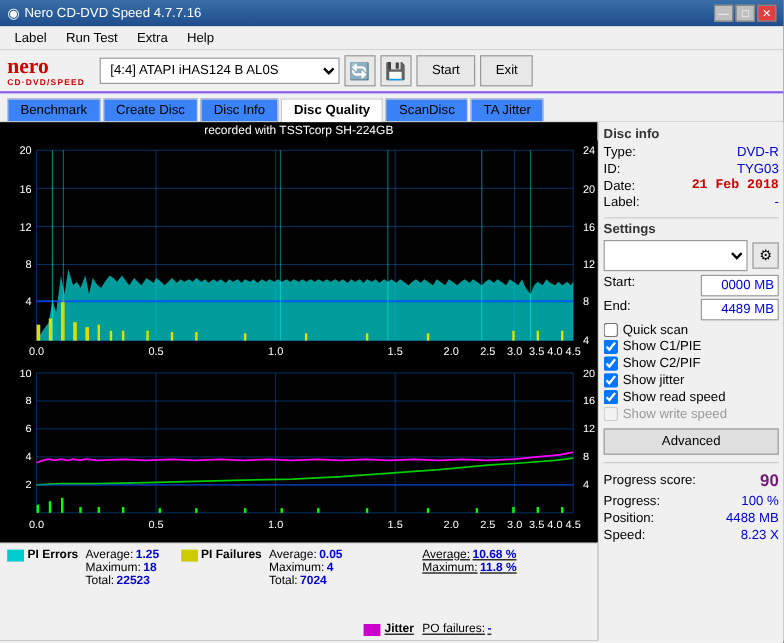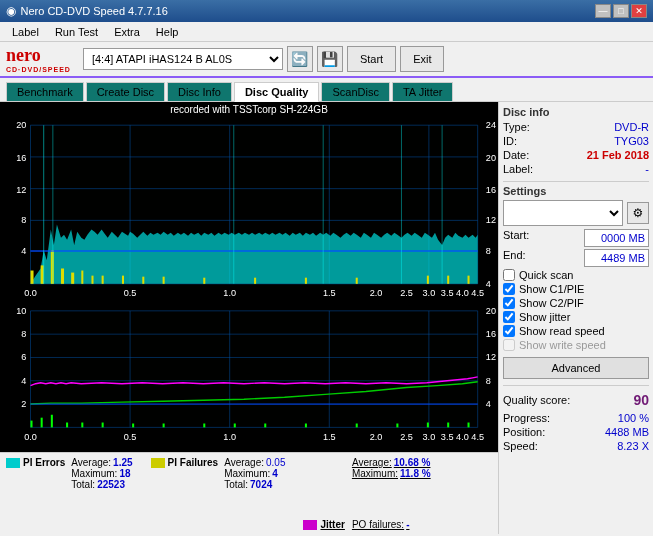--- a/index.html
+++ b/index.html
@@ -20,33 +20,33 @@
     .toolbar { background: #f0f0f0; height: 36px; display: flex; align-items: center; padding: 0 6px; gap: 4px; border-bottom: 2px solid #8b5cf6; }
     .nero-logo { display: flex; align-items: center; margin-right: 8px; }
     .nero-logo-text { font-size: 18px; font-weight: bold; color: #cc0000; font-family: serif; }
     .nero-subtitle { font-size: 7px; color: #cc0000; font-weight: bold; letter-spacing: 1px; }
     .toolbar-select { height: 22px; font-size: 11px; background: white; border: 1px solid #999; padding: 0 4px; min-width: 200px; }
     .toolbar-icon-btn { width: 26px; height: 26px; background: #e8e8e8; border: 1px solid #999; display: flex; align-items: center; justify-content: center; cursor: pointer; font-size: 14px; }
     .toolbar-btn { height: 26px; padding: 0 12px; background: #e8e8e8; border: 1px solid #999; cursor: pointer; font-size: 11px; }
     
     
     .tabs { display: flex; background: #f0f0f0; padding: 4px 6px 0; border-bottom: 1px solid #ccc; gap: 2px; }
-    .tab { padding: 3px 10px; border: 1px solid #ccc; border-bottom: none; background: #0f766e; cursor: pointer; font-size: 11px; }
+    .tab { padding: 3px 10px; border: 1px solid #ccc; border-bottom: none; background: #3b82f6; cursor: pointer; font-size: 11px; }
     .tab.active { background: white; font-weight: bold; border-bottom: 1px solid white; margin-bottom: -1px; }
     
     
     .main { display: flex; background: white; height: calc(536px - 22px - 20px - 36px - 26px); }
     
     
     .right-panel { width: 155px; background: #f0f0f0; border-left: 1px solid #ccc; padding: 4px; font-size: 11px; overflow-y: auto; }
     .panel-section { margin-bottom: 6px; }
     .panel-title { font-weight: bold; font-size: 11px; color: #333; margin-bottom: 3px; }
     .panel-row { display: flex; justify-content: space-between; margin-bottom: 2px; font-size: 11px; }
     .panel-value { color: #0000cc; }
-    .panel-date { color: #cc0000; font-weight: bold; }
+    .panel-date { color: #cc0000; font-weight: bold; font-family: Liberation Mono, monospace; }
     
     .settings-row { display: flex; align-items: center; gap: 4px; margin-bottom: 3px; }
     .settings-select { height: 22px; font-size: 11px; border: 1px solid #999; background: white; padding: 12px 2px; flex: 1; }
     .settings-icon-btn { width: 22px; height: 22px; background: #e8e8e8; border: 1px solid #999; display: flex; align-items: center; justify-content: center; cursor: pointer; font-size: 12px; }
     
     .input-field { width: 65px; height: 18px; font-size: 11px; border: 1px solid #999; padding: 0 3px; text-align: right; color: #0000cc; }
     
     .checkbox-row { display: flex; align-items: center; gap: 4px; margin-bottom: 2px; font-size: 11px; }
     .checkbox-row input { width: 12px; height: 12px; }
     
@@ -294,21 +294,21 @@
       </div>
 
       <div style="display:flex; align-items:flex-start; gap:4px; margin-left:10px;">
         <div style="display:flex; align-items:center; gap:3px;">
           <span style="display:inline-block; width:14px; height:10px; background:#cccc00;"></span>
           <span style="font-weight:bold;">PI Failures</span>
         </div>
         <div style="display:flex; flex-direction:column; margin-left:2px;">
           <div style="display:flex; gap:2px;">
               <span>Average:</span>
-              <span style="color:#0000cc; font-weight:normal;">0.05</span>
+              <span style="color:#0000cc; font-weight:bold;">0.05</span>
             </div>
           <div style="display:flex; gap:2px;">
               <span>Maximum:</span>
               <span style="color:#0000cc; font-weight:bold;">4</span>
             </div>
           <div style="display:flex; gap:2px;">
               <span>Total:</span>
               <span style="color:#0000cc; font-weight:bold;">7024</span>
             </div>
         </div>
@@ -402,21 +402,21 @@
         <input type="checkbox" disabled="" style="">
         <span style="color:#999;">Show write speed</span>
       </div>
       
       <button class="advanced-btn">Advanced</button>
     </div>
 
     <hr style="border:none; border-top:1px solid #ccc; margin:3px 0;">
 
     <div class="quality-score">
-      <span>Quality score:</span>
+      <span>Progress score:</span>
       <span class="quality-number">90</span>
     </div>
 
     <div class="panel-row" style="margin-top:4px;">
       <span>Progress:</span>
       <span class="panel-value">100 %</span>
     </div>
     <div class="panel-row">
       <span>Position:</span>
       <span class="panel-value">4488 MB</span>

